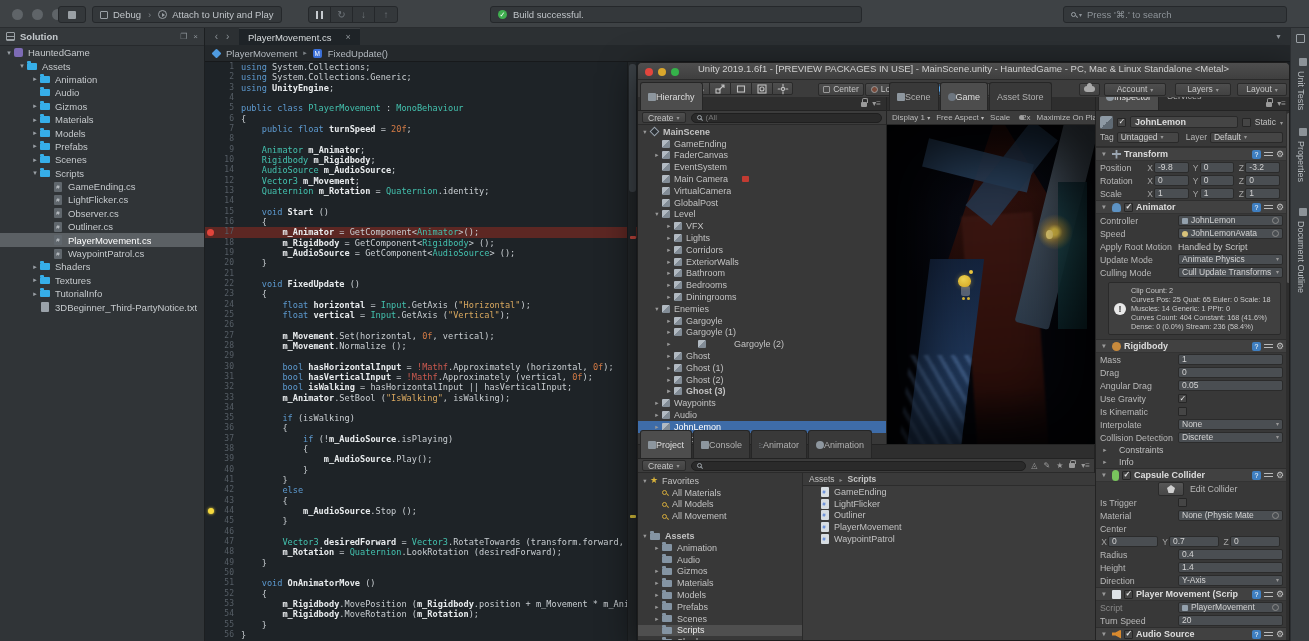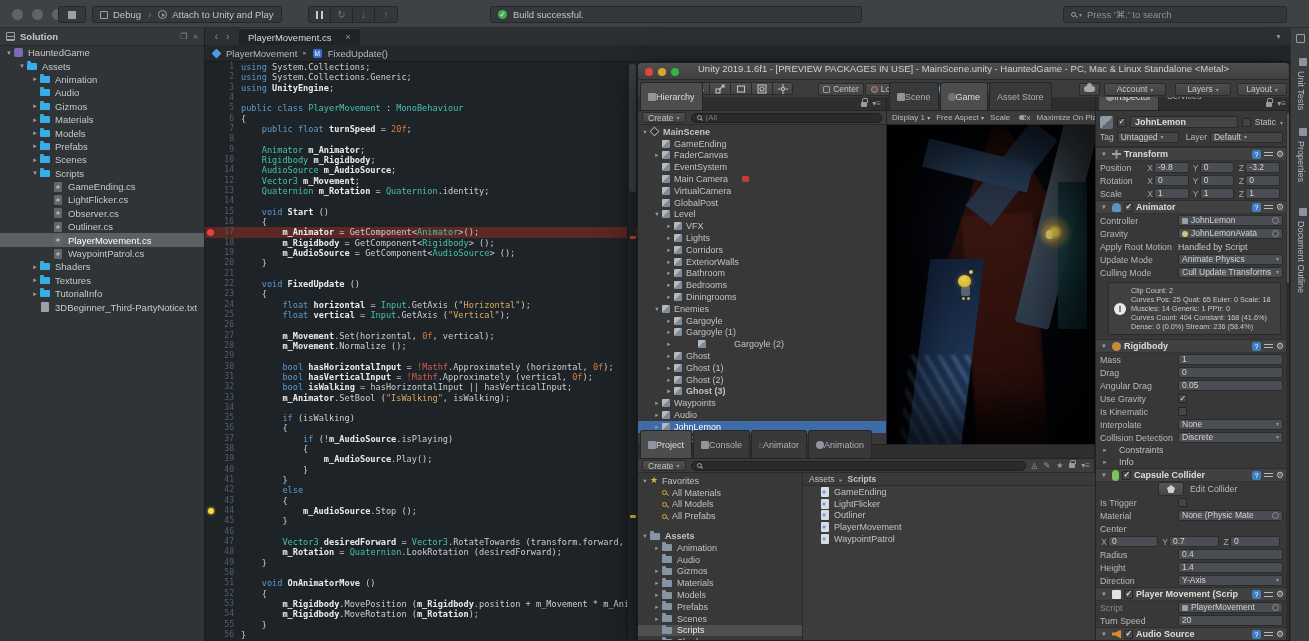--- a/index.html
+++ b/index.html
@@ -1041,21 +1041,21 @@
               <span class="lbl">All Materials</span>
             </div>
             <div class="urow" style="padding-left: 14px;">
               <span class="uarr"></span>
               <span class="mag y" style="margin-right: 5px;"></span>
               <span class="lbl">All Models</span>
             </div>
             <div class="urow" style="padding-left: 14px;">
               <span class="uarr"></span>
               <span class="mag y" style="margin-right: 5px;"></span>
-              <span class="lbl">All Prefabs</span>
+              <span class="lbl">All Movement</span>
             </div>
             <div class="spacer"></div>
             <div class="urow" style="padding-left: 2px;">
               <span class="uarr">▾</span>
               <span class="folder gray"></span>
               <span class="lbl" style="font-weight: bold;">Assets</span>
             </div>
             <div class="urow" style="padding-left: 14px;">
               <span class="uarr">▸</span>
               <span class="folder gray"></span>
@@ -1225,21 +1225,21 @@
               </div>
               <div class="irow">
                 <span class="il">Controller</span>
                 <span class="ifield">
                   <span class="vic "></span>
                   <span>JohnLemon</span>
                   <span class="obj"></span>
                 </span>
               </div>
               <div class="irow">
-                <span class="il">Gravity</span>
+                <span class="il">Speed</span>
                 <span class="ifield">
                   <span class="vic avatar"></span>
                   <span>JohnLemonAvata</span>
                   <span class="obj"></span>
                 </span>
               </div>
               <div class="irow">
                 <span class="il">Apply Root Motion</span>
                 <span class="plain-val">Handled by Script</span>
               </div>

